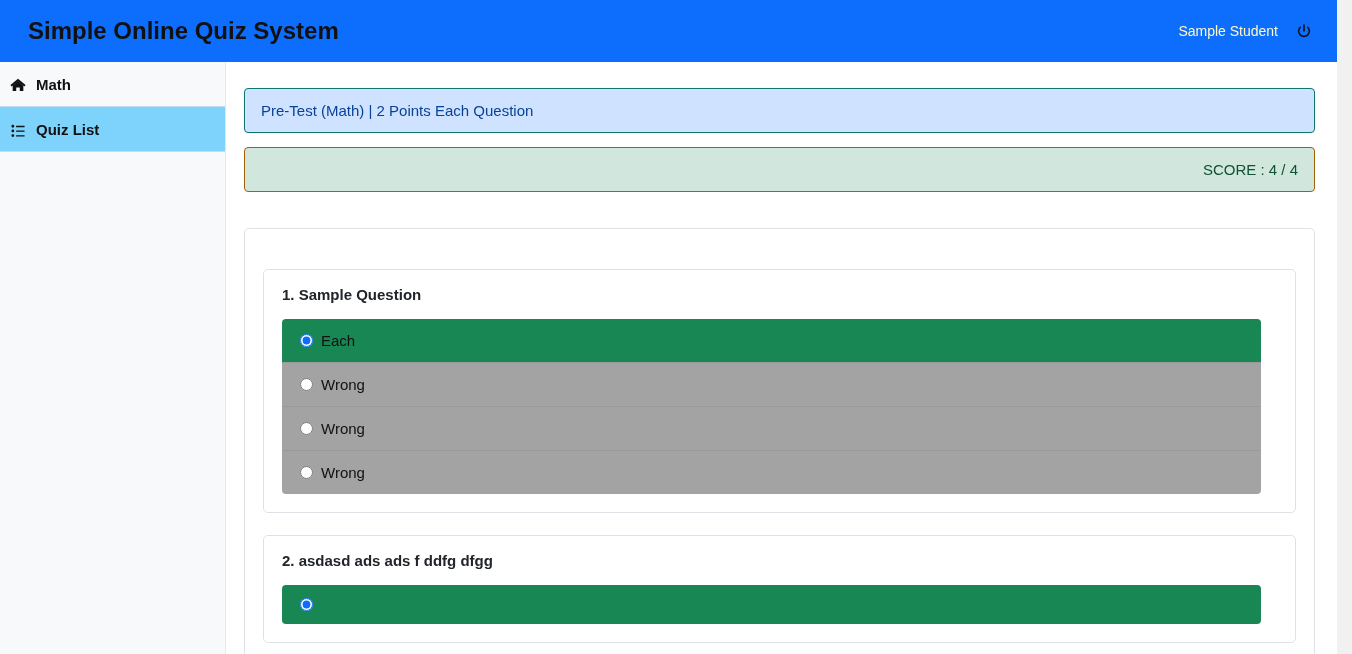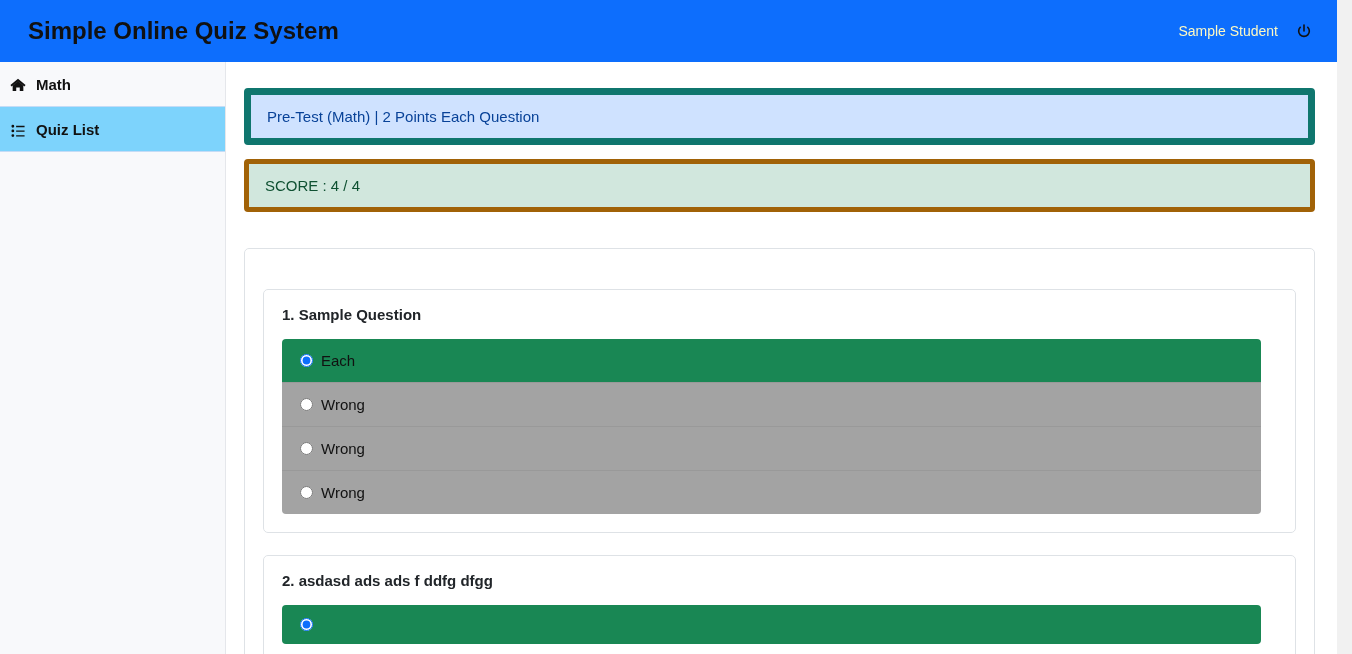--- a/index.html
+++ b/index.html
@@ -66,22 +66,22 @@
     padding: 26px 22px 0 18px;
     overflow-y: auto;
   }
   .alert {
     width: 100%;
     border-radius: 4px;
     padding: 13px 16px;
     font-size: 15px;
     margin-bottom: 14px;
   }
-  .alert-primary { background:#cfe2ff; border:7px solid #0f766e; color:#084298; }
-  .alert-success { background:#d1e7dd; border:5px solid #a16207; color:#0f5132; }
+  .alert-primary { background:#cfe2ff; border:1px solid #0f766e; color:#084298; }
+  .alert-success { background:#d1e7dd; border:1px solid #a16207; color:#0f5132;text-align:right; }
   .card {
     border:1px solid #dee2e6;
     border-radius:5px;
     padding: 40px 18px 18px 18px;
     margin-top: 36px;
   }
   .q-panel {
     border:1px solid #dee2e6;
     border-radius:5px;
     padding: 16px 34px 18px 18px;

